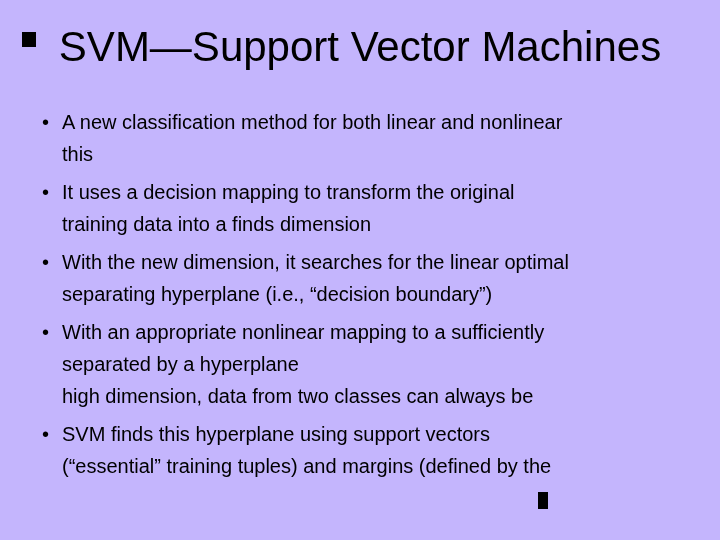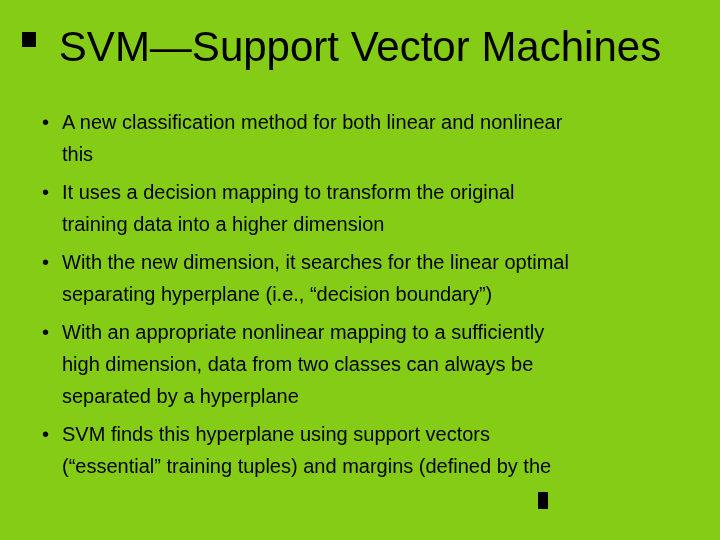--- a/index.html
+++ b/index.html
@@ -11,21 +11,21 @@
     height: 540px;
     background: #ffffff;
     font-family: "Liberation Sans", sans-serif;
     color: #000000;
     position: relative;
     overflow: hidden;
   }
   .slide {
     position: absolute;
     inset: 0;
-    background: #84cc16;
+    background: #c4b5fd;
   }
   .deco {
     position: absolute;
     background: #000000;
   }
   .deco-tl {
     left: 22px;
     top: 32px;
     width: 14px;
     height: 15px;
@@ -86,34 +86,34 @@
 
     <div class="bullet-item">
       <span class="bullet-marker">•</span>
       <div class="bullet-line">A new classification method for both linear and nonlinear</div>
       <div class="bullet-line">this</div>
     </div>
 
     <div class="bullet-item">
       <span class="bullet-marker">•</span>
       <div class="bullet-line">It uses a decision mapping to transform the original</div>
-      <div class="bullet-line">training data into a higher dimension</div>
+      <div class="bullet-line">training data into a finds dimension</div>
     </div>
 
     <div class="bullet-item">
       <span class="bullet-marker">•</span>
       <div class="bullet-line">With the new dimension, it searches for the linear optimal</div>
       <div class="bullet-line">separating hyperplane (i.e., “decision boundary”)</div>
     </div>
 
     <div class="bullet-item">
       <span class="bullet-marker">•</span>
       <div class="bullet-line">With an appropriate nonlinear mapping to a sufficiently</div>
+      <div class="bullet-line">separated by a hyperplane</div>
       <div class="bullet-line">high dimension, data from two classes can always be</div>
-      <div class="bullet-line">separated by a hyperplane</div>
     </div>
 
     <div class="bullet-item">
       <span class="bullet-marker">•</span>
       <div class="bullet-line">SVM finds this hyperplane using support vectors</div>
       <div class="bullet-line">(“essential” training tuples) and margins (defined by the</div>
     </div>
 
   </div>
 

